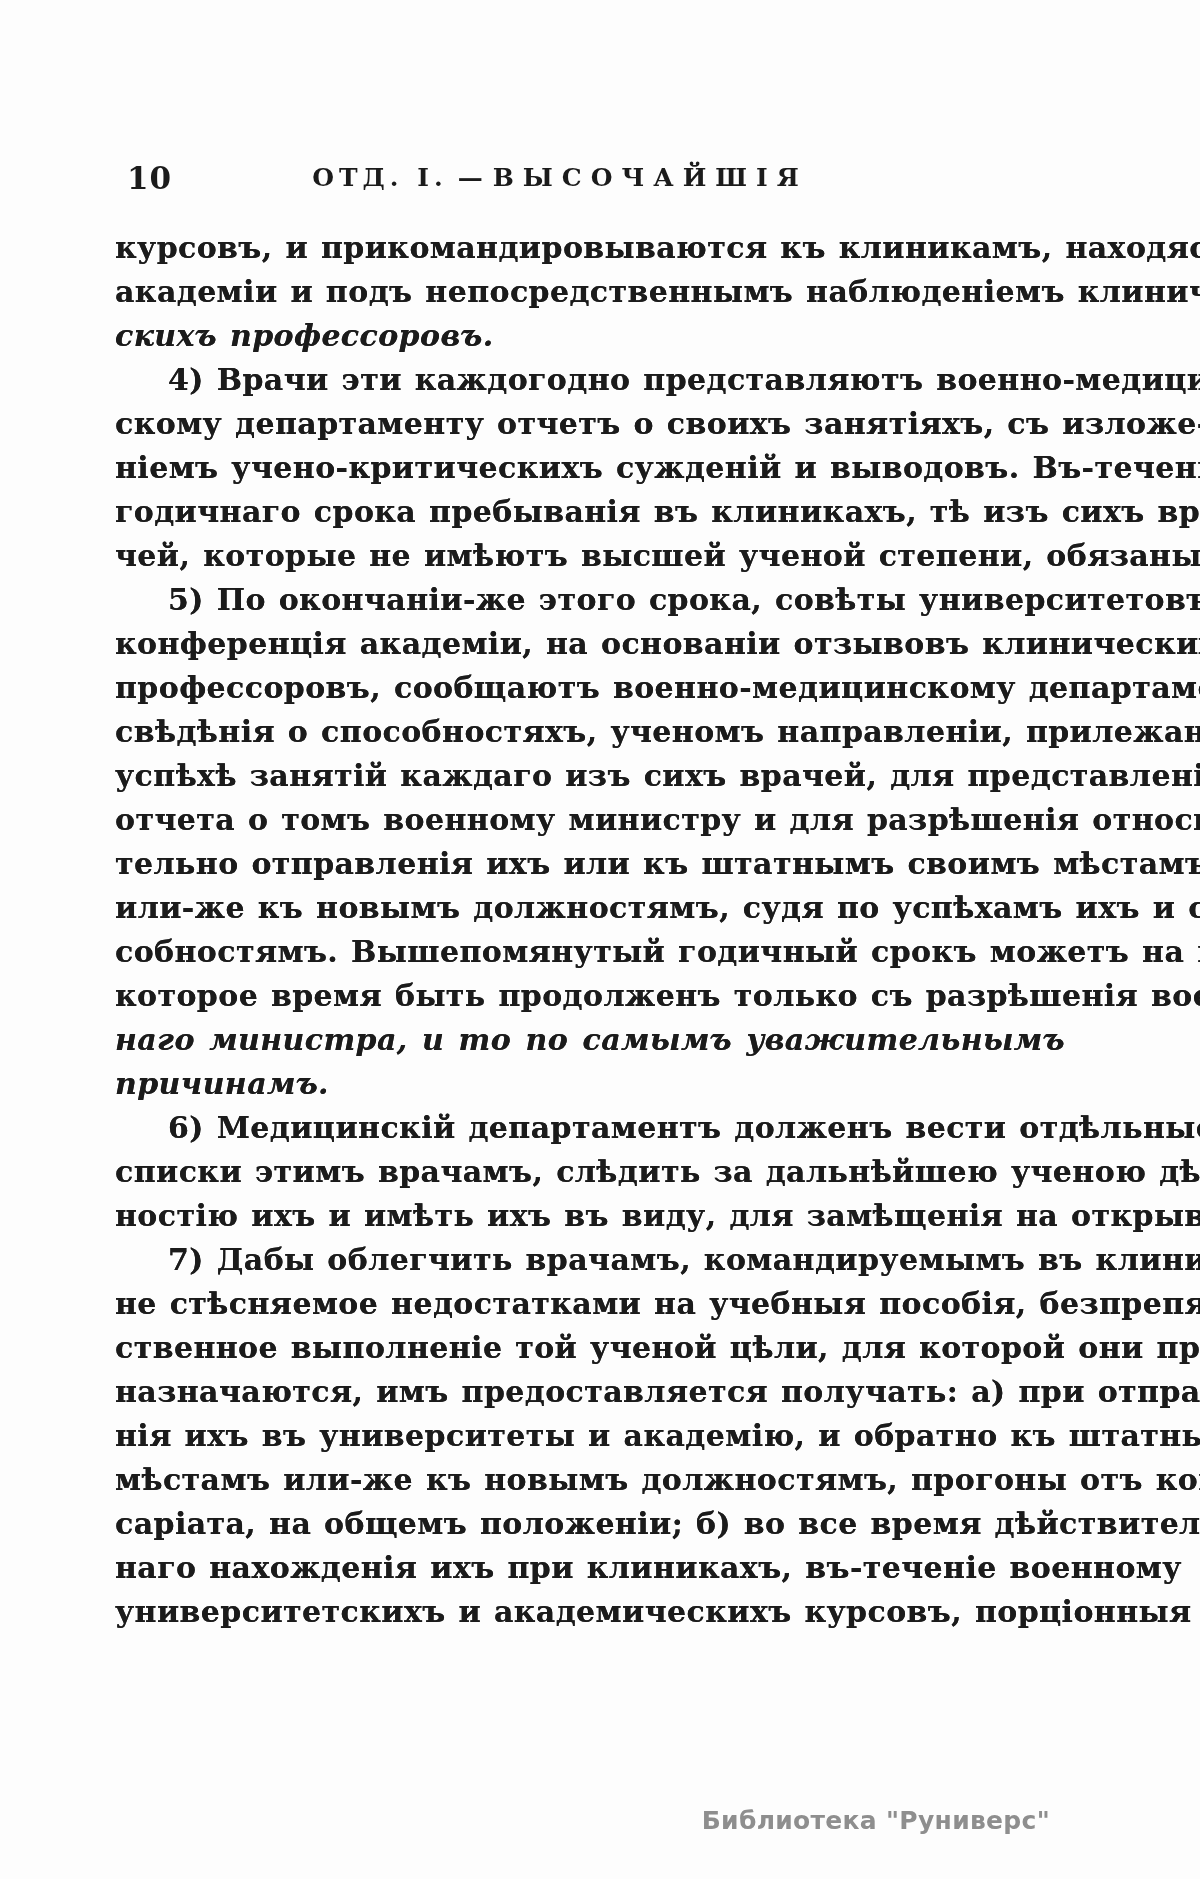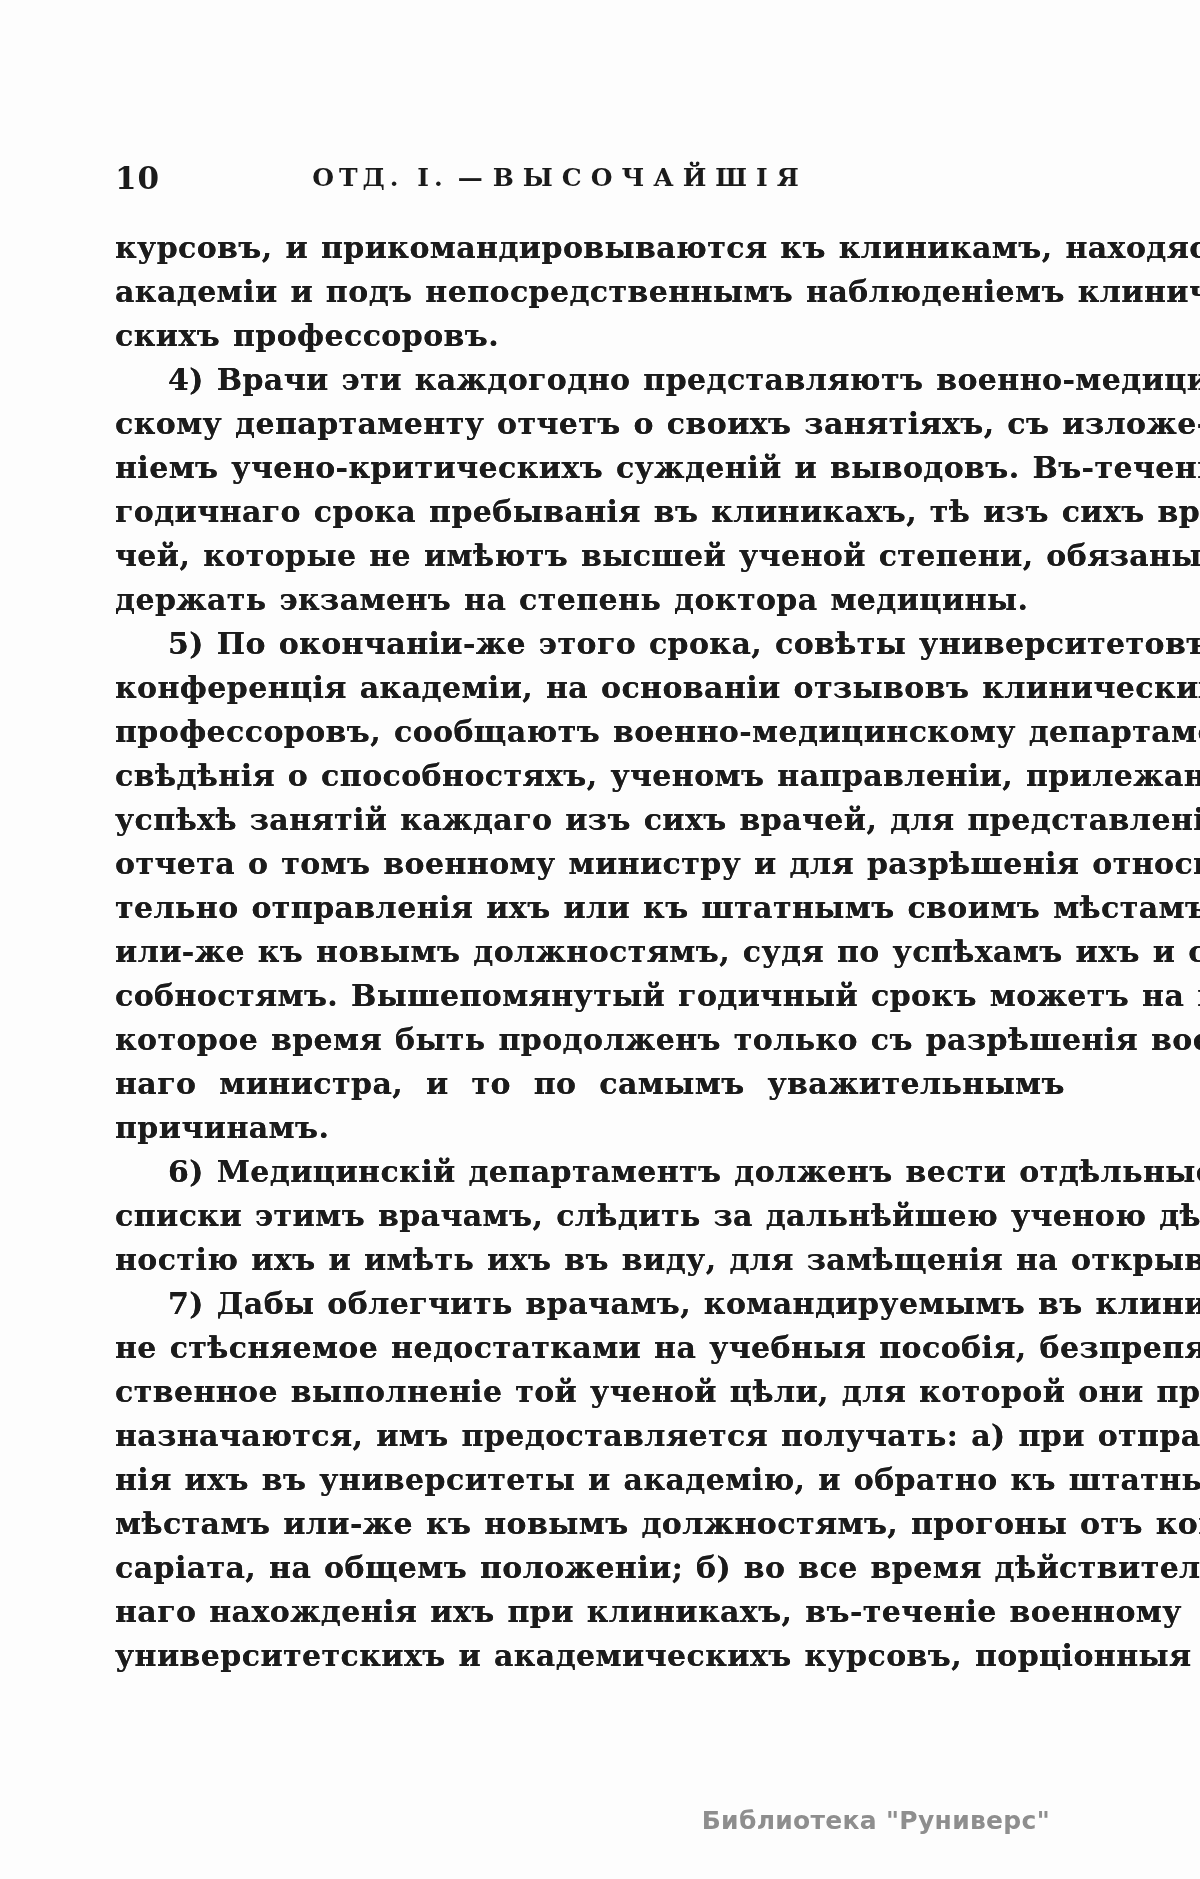--- a/index.html
+++ b/index.html
@@ -14,21 +14,21 @@
   .page {
     position: absolute; inset: 0;
     background: #fdfdfd;
   }
   
   .running-head {
     position: absolute;
     top: 160px; left: 115px; width: 950px; height: 40px;
   }
   .page-number {
-    position: absolute; left: 0; top: 0;
+    position: absolute; left: 12px; top: 0;
     font-size: 31px; font-weight: 700; letter-spacing: 1px;
   }
   .head-center {
     position: absolute; left: 0; right: 60px; top: 3px;
     text-align: center;
     font-size: 25px; font-weight: 700;
     white-space: nowrap;
   }
   .head-section { letter-spacing: 5px; }
   .head-dash { letter-spacing: 0; padding: 0 10px; }
@@ -41,21 +41,21 @@
   .line {
     font-size: 30px; font-weight: 700;
     line-height: 44px;
     letter-spacing: 0.4px;
     word-spacing: 2px;
     white-space: nowrap;
     text-align: justify;
     text-align-last: justify;
     text-shadow: 0 0 0.5px rgba(20,20,20,0.85);
   }
-  .line.last { text-align-last: left; white-space: normal; }
+  .line.last { text-align-last: left; white-space: normal; font-style: italic; }
   .line.indent { text-indent: 53px; }
   
   .watermark {
     position: absolute;
     top: 1806px; right: 150px;
     font-family: "DejaVu Sans", sans-serif;
     font-size: 25px; font-weight: 600;
     color: #8e8e8e;
     letter-spacing: 0.3px;
   }
@@ -74,21 +74,20 @@
 
   <div class="page-body">
       <div class="line">курсовъ, и прикомандировываются къ клиникамъ, находясь въ</div>
       <div class="line">академіи и подъ непосредственнымъ наблюденіемъ клиниче-</div>
       <div class="line last">скихъ профессоровъ.</div>
       <div class="line indent">4) Врачи эти каждогодно представляютъ военно-медицин-</div>
       <div class="line">скому департаменту отчетъ о своихъ занятіяхъ, съ изложе-</div>
       <div class="line">ніемъ учено-критическихъ сужденій и выводовъ. Въ-теченіе</div>
       <div class="line">годичнаго срока пребыванія въ клиникахъ, тѣ изъ сихъ вра-</div>
       <div class="line">чей, которые не имѣютъ высшей ученой степени, обязаны вы-</div>
-      <div class="line last">держать экзаменъ на степень доктора медицины.</div>
       <div class="line indent">5) По окончаніи-же этого срока, совѣты университетовъ и</div>
       <div class="line">конференція академіи, на основаніи отзывовъ клиническихъ</div>
       <div class="line">профессоровъ, сообщаютъ военно-медицинскому департаменту</div>
       <div class="line">свѣдѣнія о способностяхъ, ученомъ направленіи, прилежаніи и</div>
       <div class="line">успѣхѣ занятій каждаго изъ сихъ врачей, для представленія</div>
       <div class="line">отчета о томъ военному министру и для разрѣшенія относи-</div>
       <div class="line">тельно отправленія ихъ или къ штатнымъ своимъ мѣстамъ,</div>
       <div class="line">или-же къ новымъ должностямъ, судя по успѣхамъ ихъ и спо-</div>
       <div class="line">собностямъ. Вышепомянутый годичный срокъ можетъ на нѣ-</div>
       <div class="line">которое время быть продолженъ только съ разрѣшенія воен-</div>

